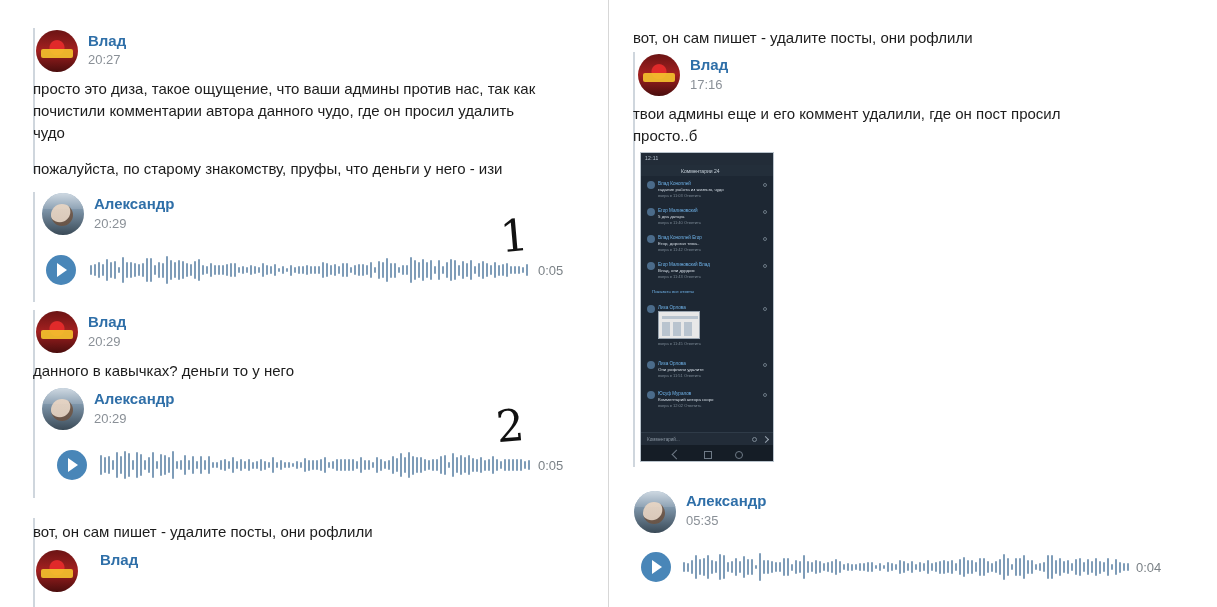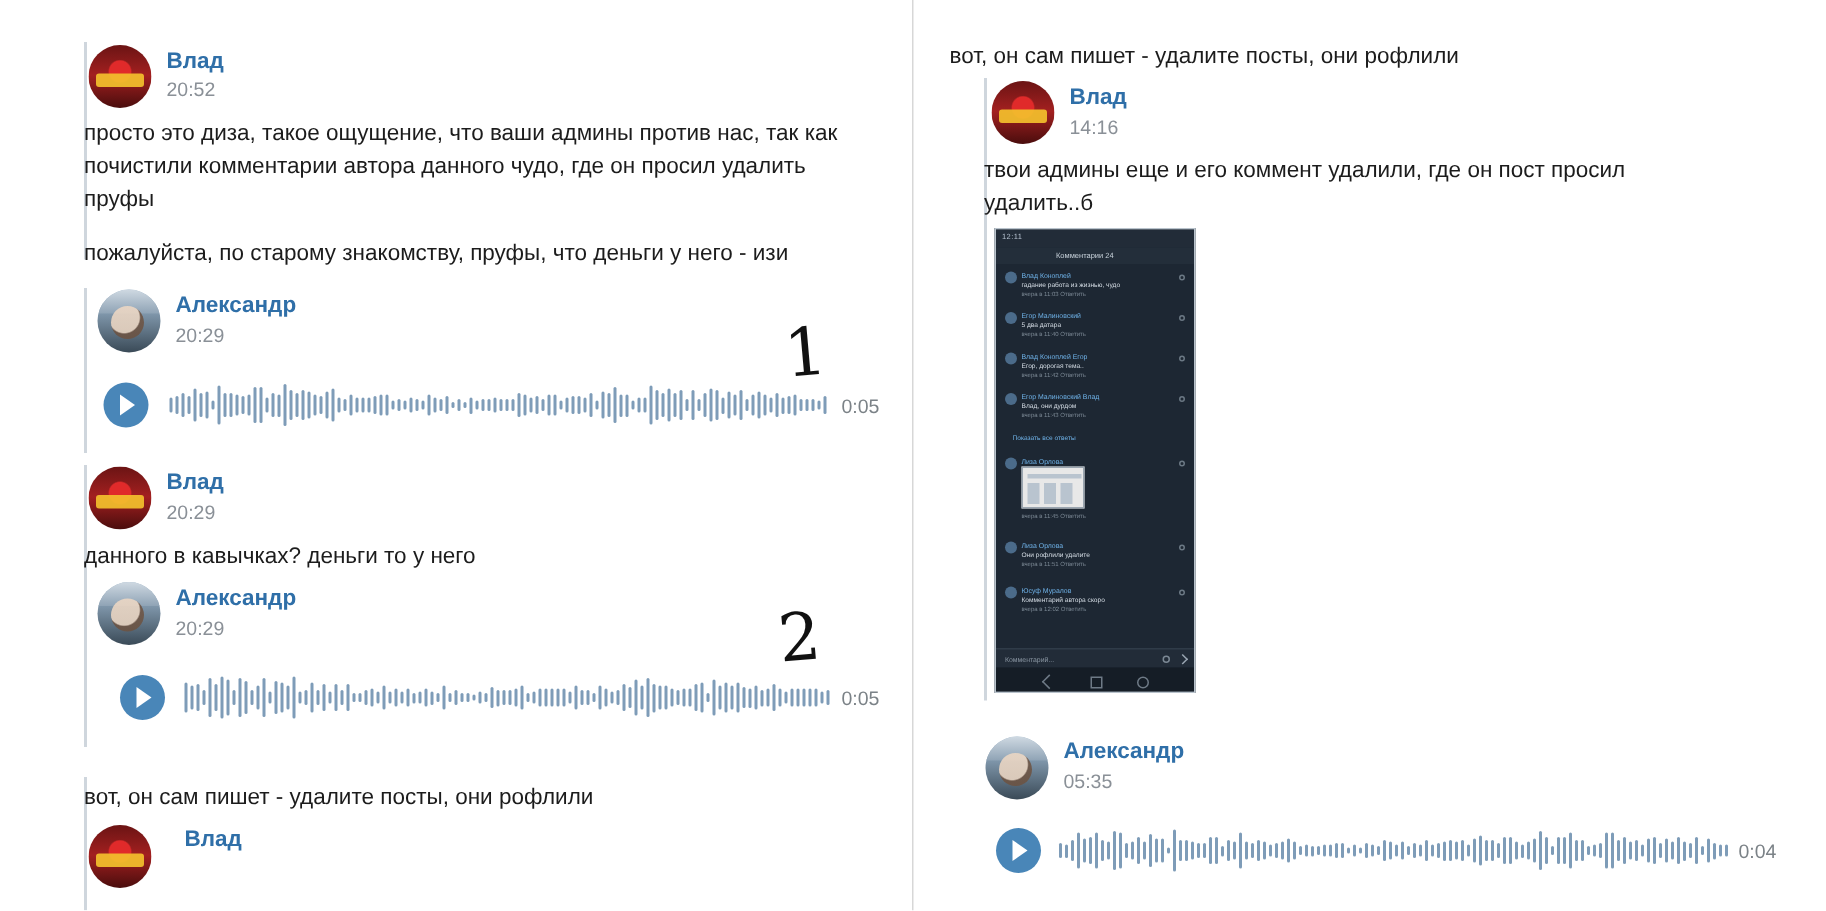--- a/index.html
+++ b/index.html
@@ -22,21 +22,20 @@
     top: 0;
     width: 1px;
     height: 607px;
     background: #d7d7d7;
   }
   .col {
     position: absolute;
     top: 0;
     height: 607px;
     overflow: hidden;
-    padding-left: 23px;
   }
   .col-left { left: 0; width: 608px; }
   .col-right { left: 609px; width: 608px; }
 
   
   .msg {
     position: absolute;
   }
   .quote-bar {
     position: absolute;
@@ -231,24 +230,24 @@
 
 <div class="page">
   <div class="divider-vertical"></div>
 
   <div class="col col-left">
 
     <div class="msg">
       <div class="quote-bar" style="left:33px; top:28px; height:145px;"></div>
       <div class="avatar vlad" style="left:36px; top:30px;"></div>
       <div class="sender" style="left:88px; top:32px;">Влад</div>
-      <div class="time" style="left:88px; top:52px;">20:52</div>
+      <div class="time" style="left:88px; top:52px;">20:27</div>
       <div class="text" style="left:33px; top:78px; width:560px;">просто это диза, такое ощущение, что ваши админы против нас, так как</div>
       <div class="text" style="left:33px; top:100px; width:560px;">почистили комментарии автора данного чудо, где он просил удалить</div>
-      <div class="text" style="left:33px; top:122px; width:560px;">пруфы</div>
+      <div class="text" style="left:33px; top:122px; width:560px;">чудо</div>
       <div class="text" style="left:33px; top:158px; width:560px;">пожалуйста, по старому знакомству, пруфы, что деньги у него - изи</div>
     </div>
 
     <div class="msg">
       <div class="quote-bar" style="left:33px; top:192px; height:110px;"></div>
       <div class="avatar alex" style="left:42px; top:193px;"></div>
       <div class="sender" style="left:94px; top:195px;">Александр</div>
       <div class="time" style="left:94px; top:216px;">20:29</div>
       <div class="voice">
         <button class="play-btn" style="left:46px; top:255px;"></button>
@@ -507,23 +506,23 @@
     </div>
   </div>
 
   <div class="col col-right">
     <div class="text" style="left:24px; top:27px; width:560px;">вот, он сам пишет - удалите посты, они рофлили</div>
 
     <div class="msg">
       <div class="quote-bar" style="left:24px; top:52px; height:415px;"></div>
       <div class="avatar vlad" style="left:29px; top:54px;"></div>
       <div class="sender" style="left:81px; top:56px;">Влад</div>
-      <div class="time" style="left:81px; top:77px;">14:16</div>
+      <div class="time" style="left:81px; top:77px;">17:16</div>
       <div class="text" style="left:24px; top:103px; width:570px;">твои админы еще и его коммент удалили, где он пост просил</div>
-      <div class="text" style="left:24px; top:125px; width:570px;">удалить..б</div>
+      <div class="text" style="left:24px; top:125px; width:570px;">просто..б</div>
 
       <div class="phone-shot" style="left:31px; top:152px;">
         <div class="ps-top"></div>
         <div class="ps-statusbar">12:11</div>
         <div class="ps-title">
           <span>Комментарии 24</span>
         </div>
 
         <div class="ps-row" style="top:28px;">
           <div class="ps-ava"></div>

